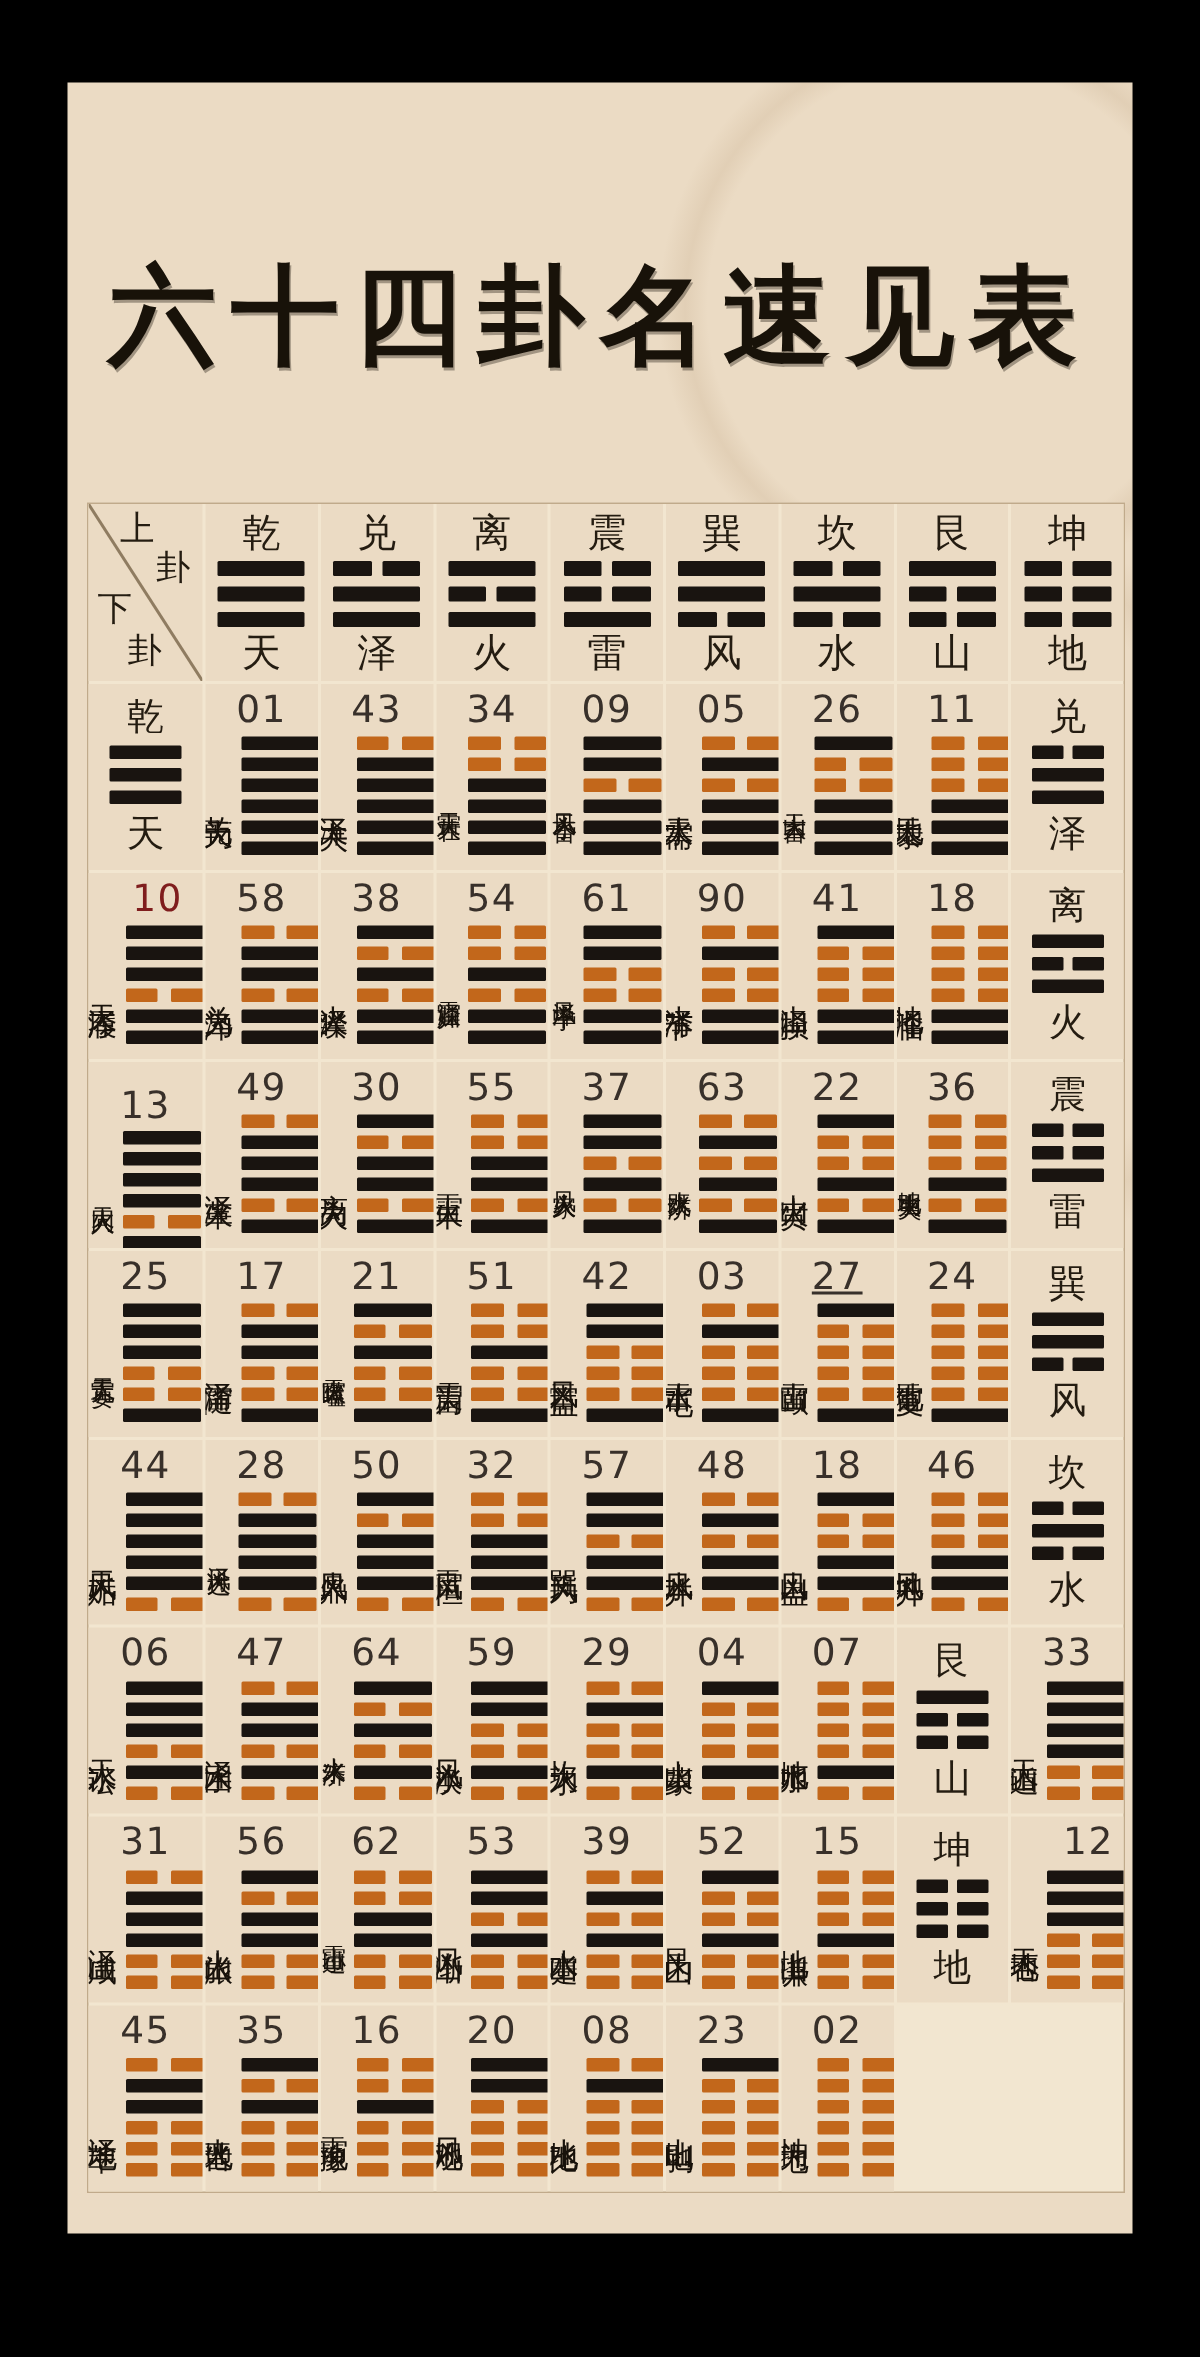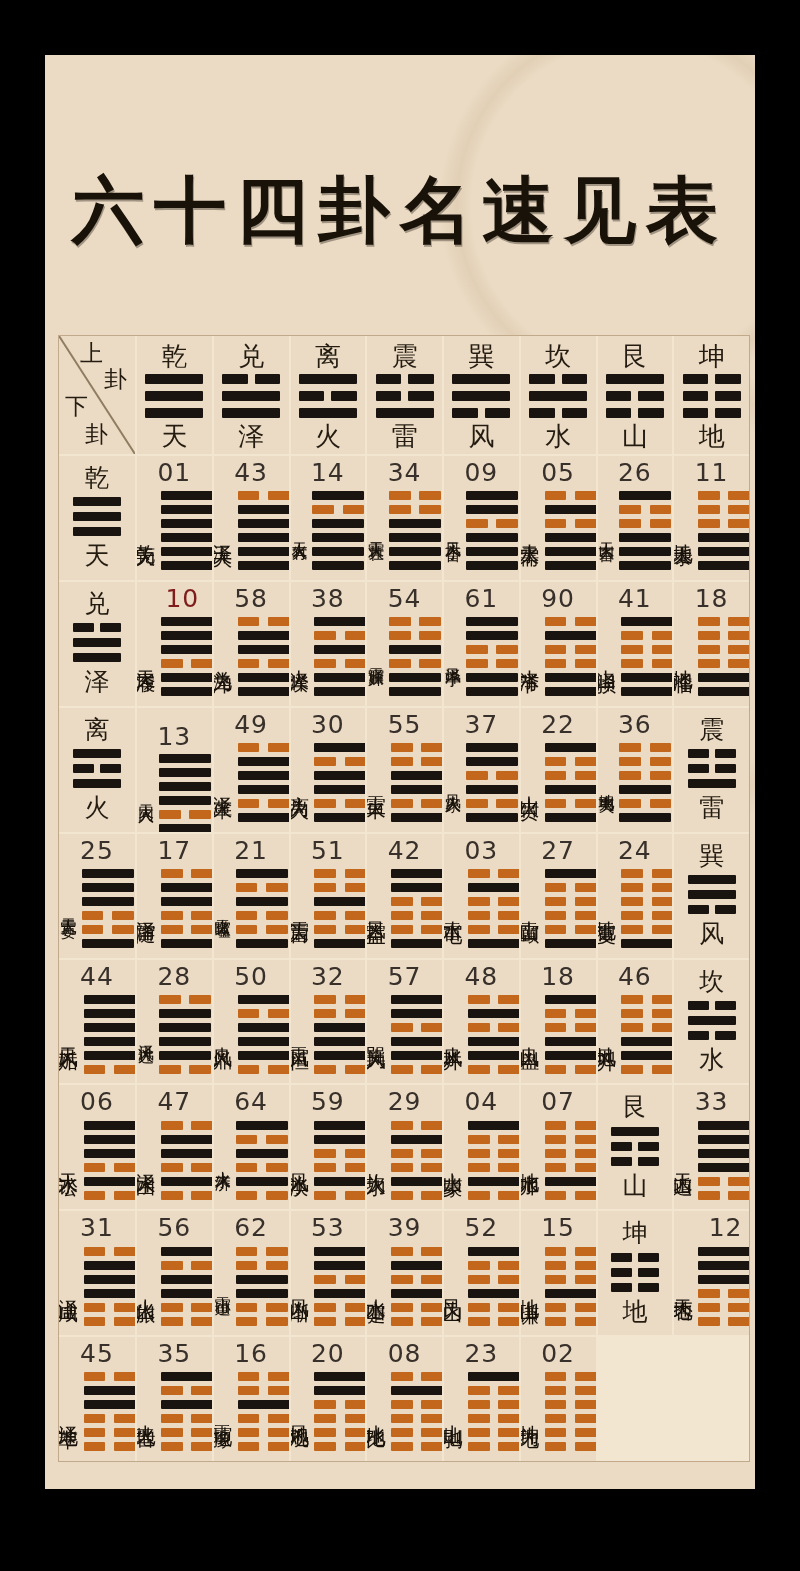--- a/index.html
+++ b/index.html
@@ -223,37 +223,20 @@
               </div>
               <div class="bar solid" style="background: rgb(25, 20, 16);"></div>
               <div class="bar solid" style="background: rgb(25, 20, 16);"></div>
               <div class="bar solid" style="background: rgb(25, 20, 16);"></div>
               <div class="bar solid" style="background: rgb(25, 20, 16);"></div>
               <div class="bar solid" style="background: rgb(25, 20, 16);"></div>
             </div>
           </div>
         </div>
         <div class="gcell hcell">
-          <div class="hnum" style="color: rgb(56, 48, 42);">14</div>
-          <div class="hbody">
-            <div class="hname small" style="color: rgb(24, 18, 11);">火天大有</div>
-            <div class="hex">
-              <div class="bar solid" style="background: rgb(25, 20, 16);"></div>
-              <div class="bar broken">
-                <span style="background: rgb(194, 103, 27);"></span>
-                <span style="background: rgb(194, 103, 27);"></span>
-              </div>
-              <div class="bar solid" style="background: rgb(25, 20, 16);"></div>
-              <div class="bar solid" style="background: rgb(25, 20, 16);"></div>
-              <div class="bar solid" style="background: rgb(25, 20, 16);"></div>
-              <div class="bar solid" style="background: rgb(25, 20, 16);"></div>
-            </div>
-          </div>
-        </div>
-        <div class="gcell hcell">
           <div class="hnum" style="color: rgb(56, 48, 42);">34</div>
           <div class="hbody">
             <div class="hname small" style="color: rgb(24, 18, 11);">雷天大壮</div>
             <div class="hex">
               <div class="bar broken">
                 <span style="background: rgb(194, 103, 27);"></span>
                 <span style="background: rgb(194, 103, 27);"></span>
               </div>
               <div class="bar broken">
                 <span style="background: rgb(194, 103, 27);"></span>
@@ -636,20 +619,43 @@
               <div class="bar solid" style="background: rgb(25, 20, 16);"></div>
               <div class="bar broken">
                 <span style="background: rgb(194, 103, 27);"></span>
                 <span style="background: rgb(194, 103, 27);"></span>
               </div>
               <div class="bar solid" style="background: rgb(25, 20, 16);"></div>
             </div>
           </div>
         </div>
         <div class="gcell hcell">
+          <div class="hnum" style="color: rgb(56, 48, 42);">63</div>
+          <div class="hbody">
+            <div class="hname small" style="color: rgb(24, 18, 11);">水火既济</div>
+            <div class="hex">
+              <div class="bar broken">
+                <span style="background: rgb(194, 103, 27);"></span>
+                <span style="background: rgb(194, 103, 27);"></span>
+              </div>
+              <div class="bar solid" style="background: rgb(25, 20, 16);"></div>
+              <div class="bar broken">
+                <span style="background: rgb(194, 103, 27);"></span>
+                <span style="background: rgb(194, 103, 27);"></span>
+              </div>
+              <div class="bar solid" style="background: rgb(25, 20, 16);"></div>
+              <div class="bar broken">
+                <span style="background: rgb(194, 103, 27);"></span>
+                <span style="background: rgb(194, 103, 27);"></span>
+              </div>
+              <div class="bar solid" style="background: rgb(25, 20, 16);"></div>
+            </div>
+          </div>
+        </div>
+        <div class="gcell hcell">
           <div class="hnum" style="color: rgb(56, 48, 42);">22</div>
           <div class="hbody">
             <div class="hname" style="color: rgb(24, 18, 11);">山火贲</div>
             <div class="hex">
               <div class="bar solid" style="background: rgb(25, 20, 16);"></div>
               <div class="bar broken">
                 <span style="background: rgb(194, 103, 27);"></span>
                 <span style="background: rgb(194, 103, 27);"></span>
               </div>
               <div class="bar broken">
@@ -841,21 +847,21 @@
               </div>
               <div class="bar broken">
                 <span style="background: rgb(194, 103, 27);"></span>
                 <span style="background: rgb(194, 103, 27);"></span>
               </div>
               <div class="bar solid" style="background: rgb(25, 20, 16);"></div>
             </div>
           </div>
         </div>
         <div class="gcell hcell">
-          <div class="hnum" style="color: rgb(56, 48, 42);">27</div>
+          <div class="hnum" style="color: rgb(56, 48, 42); text-decoration: underline;">27</div>
           <div class="hbody">
             <div class="hname" style="color: rgb(24, 18, 11);">山雷颐</div>
             <div class="hex">
               <div class="bar solid" style="background: rgb(25, 20, 16);"></div>
               <div class="bar broken">
                 <span style="background: rgb(194, 103, 27);"></span>
                 <span style="background: rgb(194, 103, 27);"></span>
               </div>
               <div class="bar broken">
                 <span style="background: rgb(194, 103, 27);"></span>

